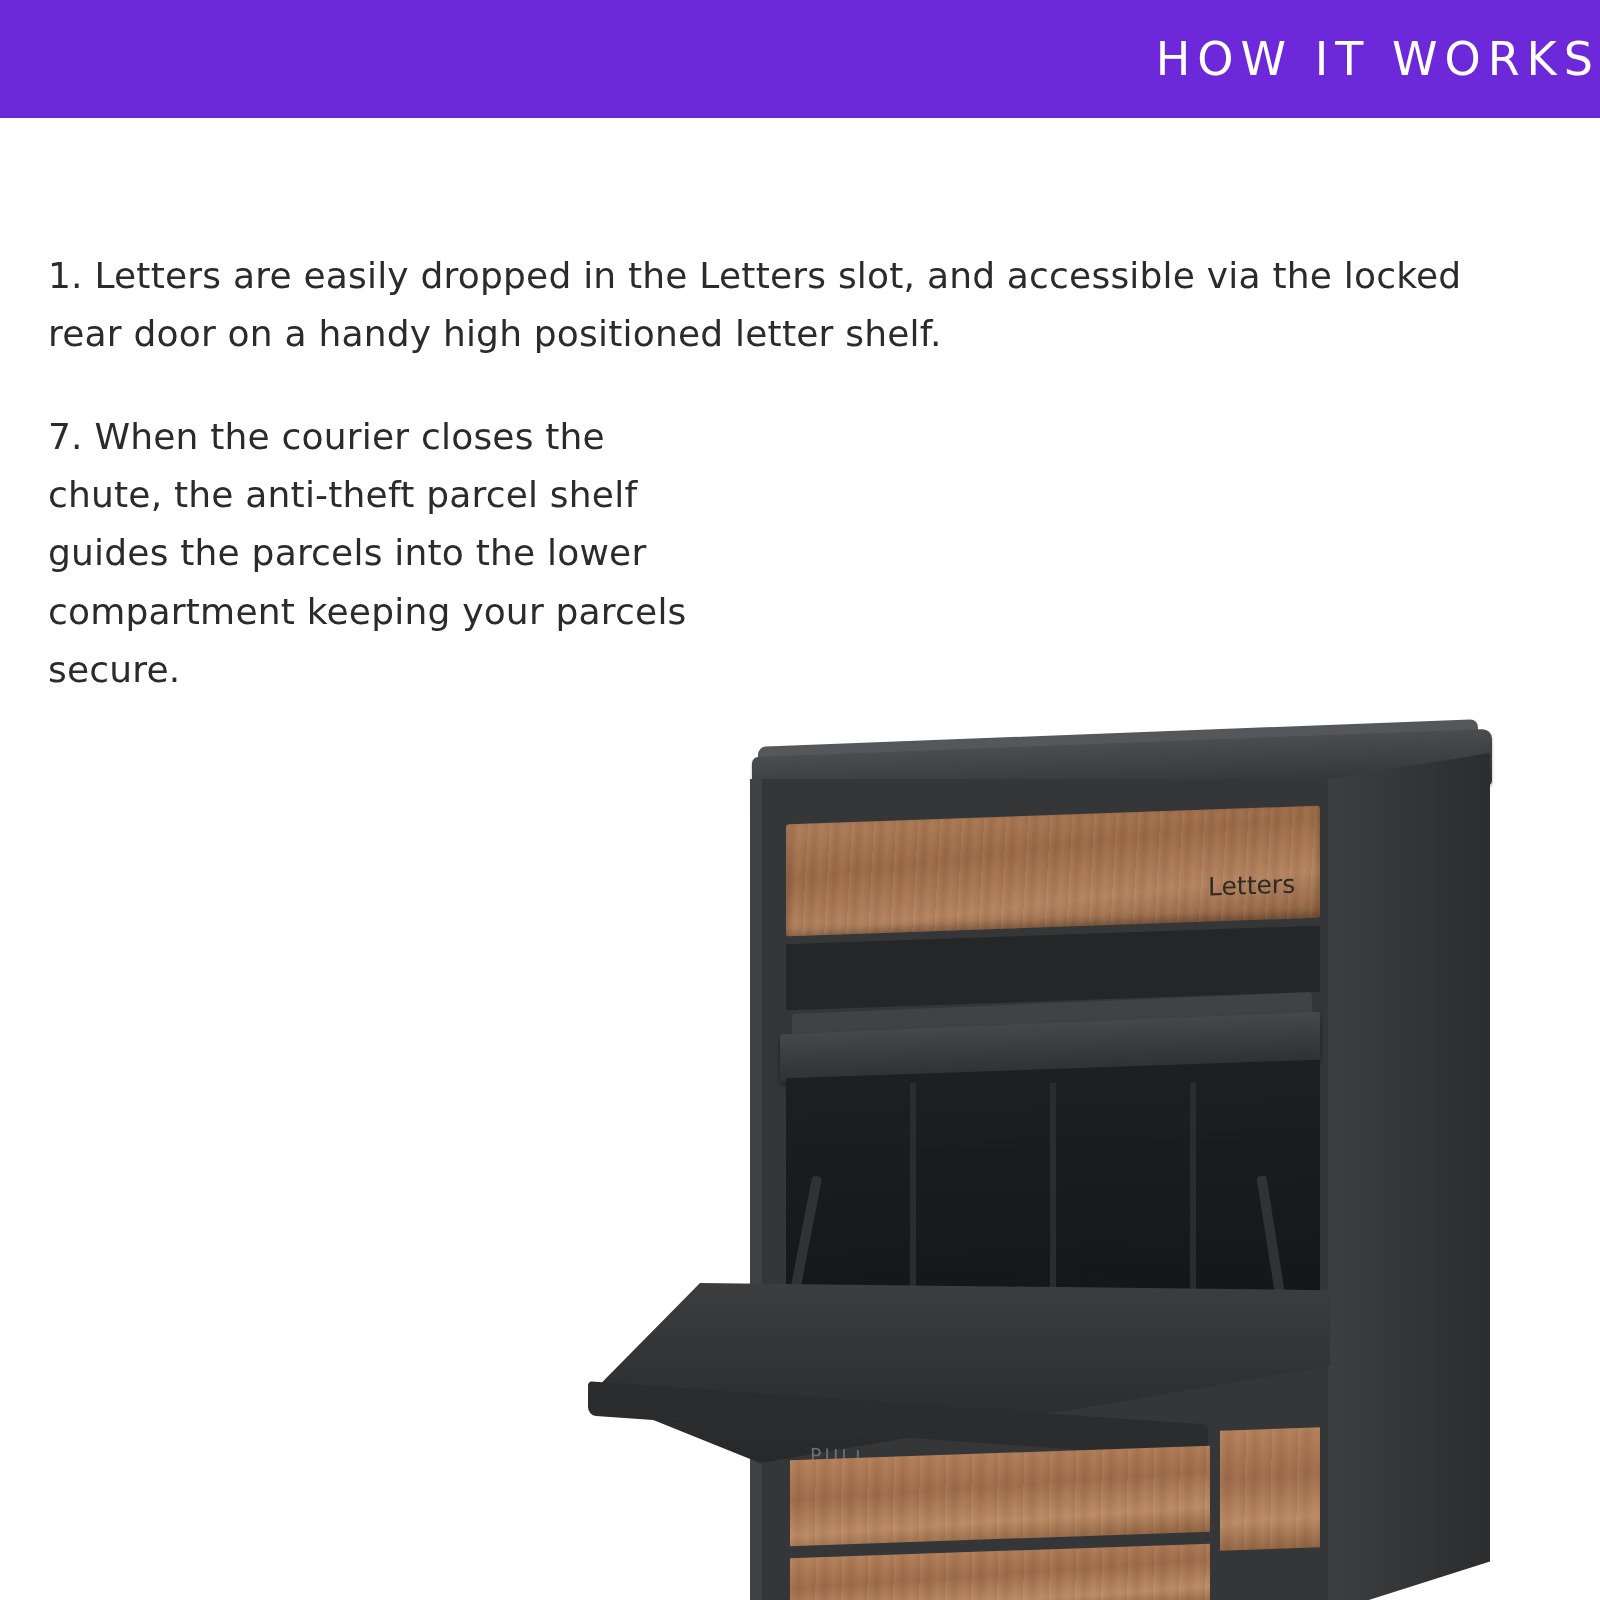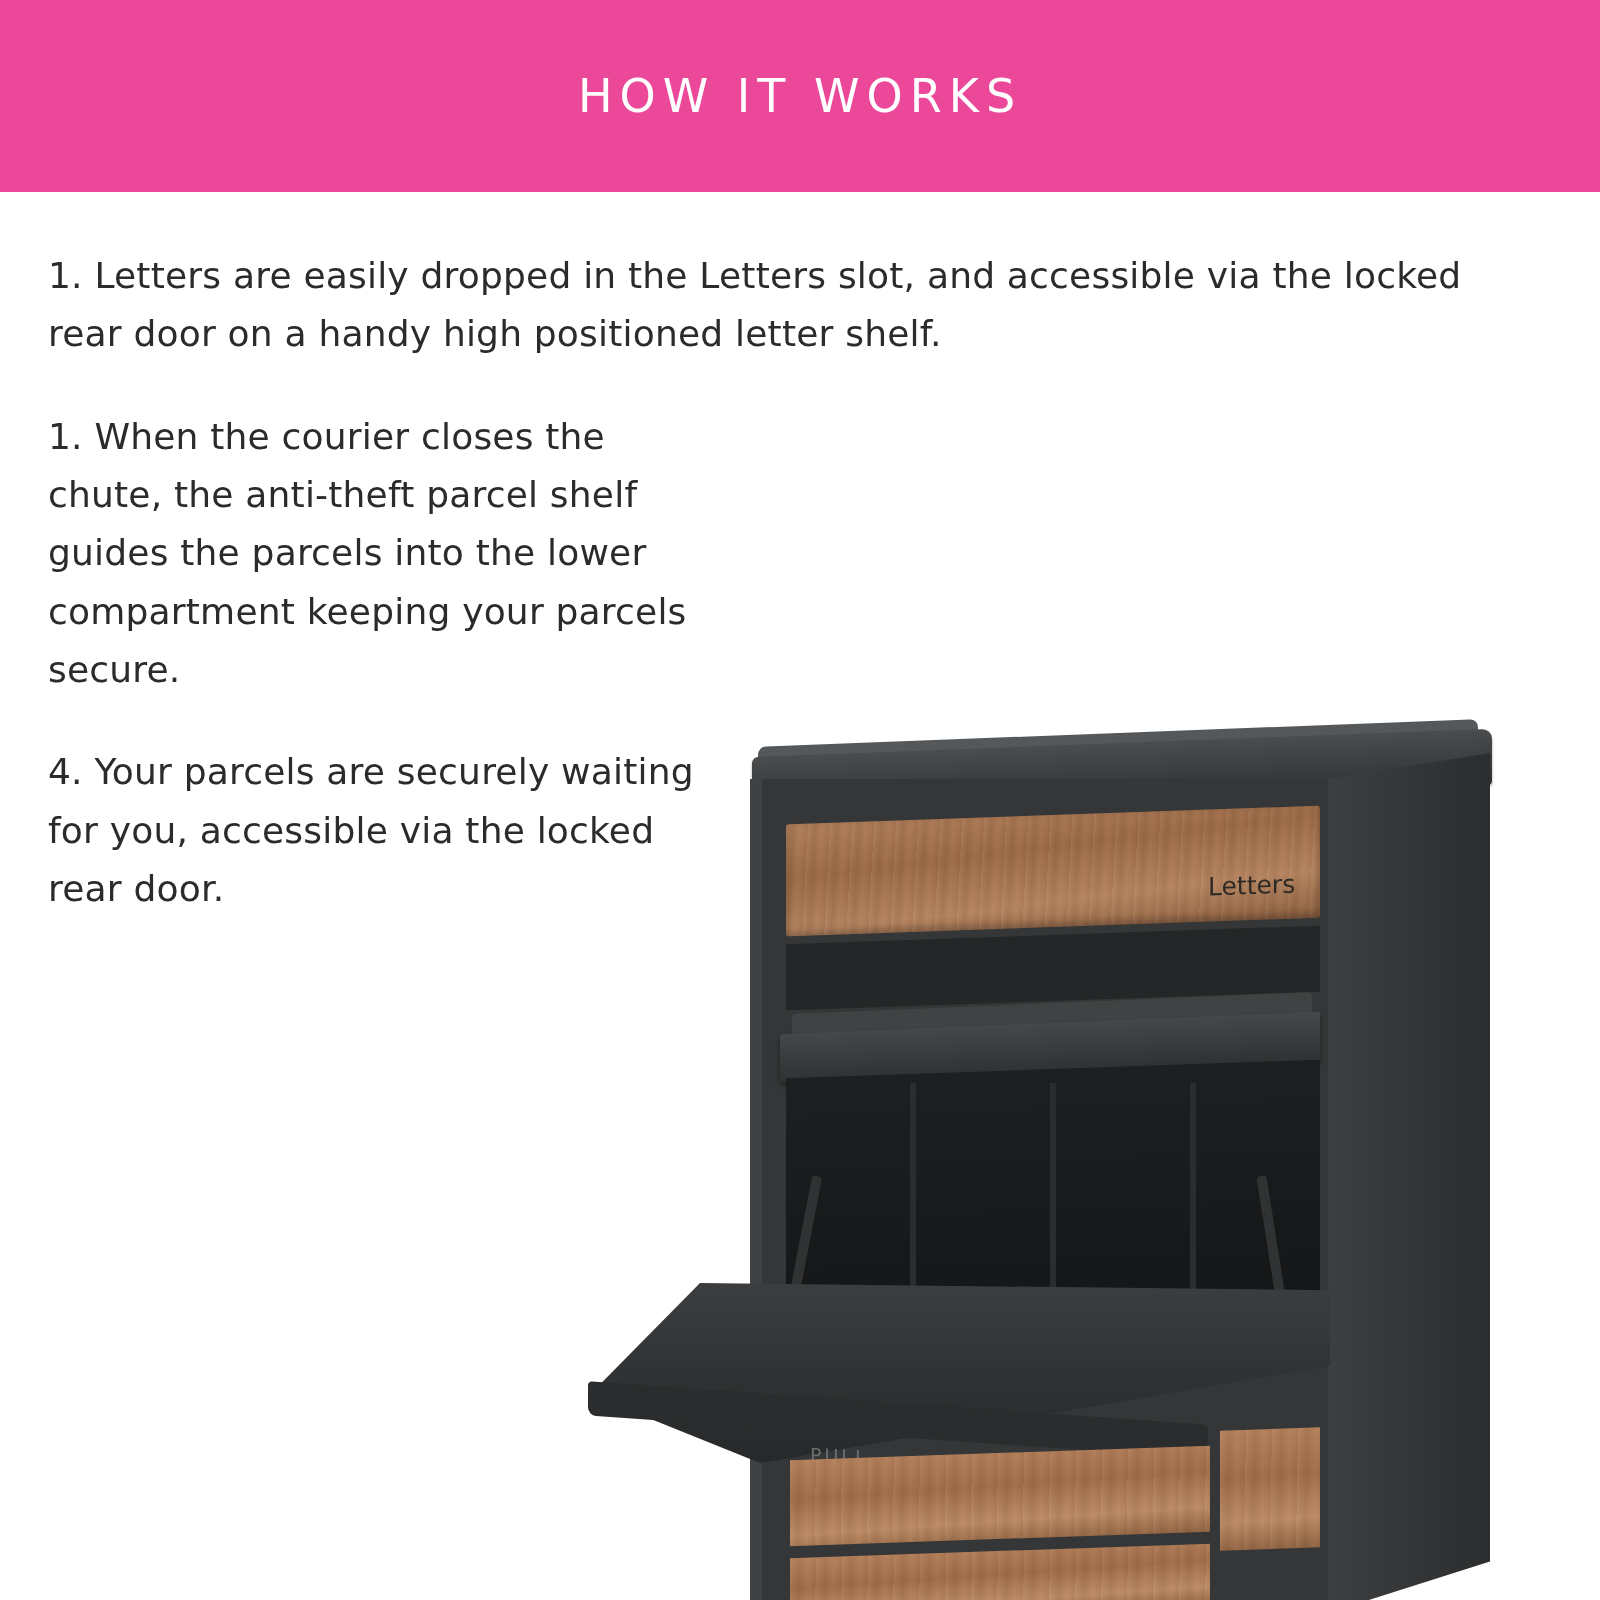--- a/index.html
+++ b/index.html
@@ -11,25 +11,25 @@
     height: 1600px;
     background: #ffffff;
     font-family: "DejaVu Sans", sans-serif;
     overflow: hidden;
     position: relative;
   }
 
   
   .header-band {
     width: 100%;
-    height: 192px;
-    background: #ec4899;
+    height: 118px;
+    background: #6d28d9;
     display: flex;
     align-items: center;
-    justify-content: center;
+    justify-content: flex-end;
     box-sizing: border-box;
   }
   .header-title {
     color: #ffffff;
     font-size: 46px;
     font-weight: 500;
     letter-spacing: 7px;
     text-transform: uppercase;
     font-family: "DejaVu Sans", sans-serif;
   }
@@ -274,22 +274,21 @@
 <body>
 
 <div class="header-band">
   <div class="header-title">HOW IT WORKS</div>
 </div>
 
 <div class="content">
 
   <div class="steps">
     <p class="step">1. Letters are easily dropped in the Letters slot, and accessible via the locked rear door on a handy high positioned letter shelf.</p>
-    <p class="step narrow">1. When the courier closes the chute, the anti-theft parcel shelf guides the parcels into the lower compartment keeping your parcels secure.</p>
-    <p class="step narrow">4. Your parcels are securely waiting for you, accessible via the locked rear door.</p>
+    <p class="step narrow">7. When the courier closes the chute, the anti-theft parcel shelf guides the parcels into the lower compartment keeping your parcels secure.</p>
   </div>
 
   <div class="product">
 
     <div class="lid-top-face"></div>
     <div class="lid"></div>
 
     <div class="body-side"></div>
     <div class="body-front"></div>
     <div class="body-edge"></div>

